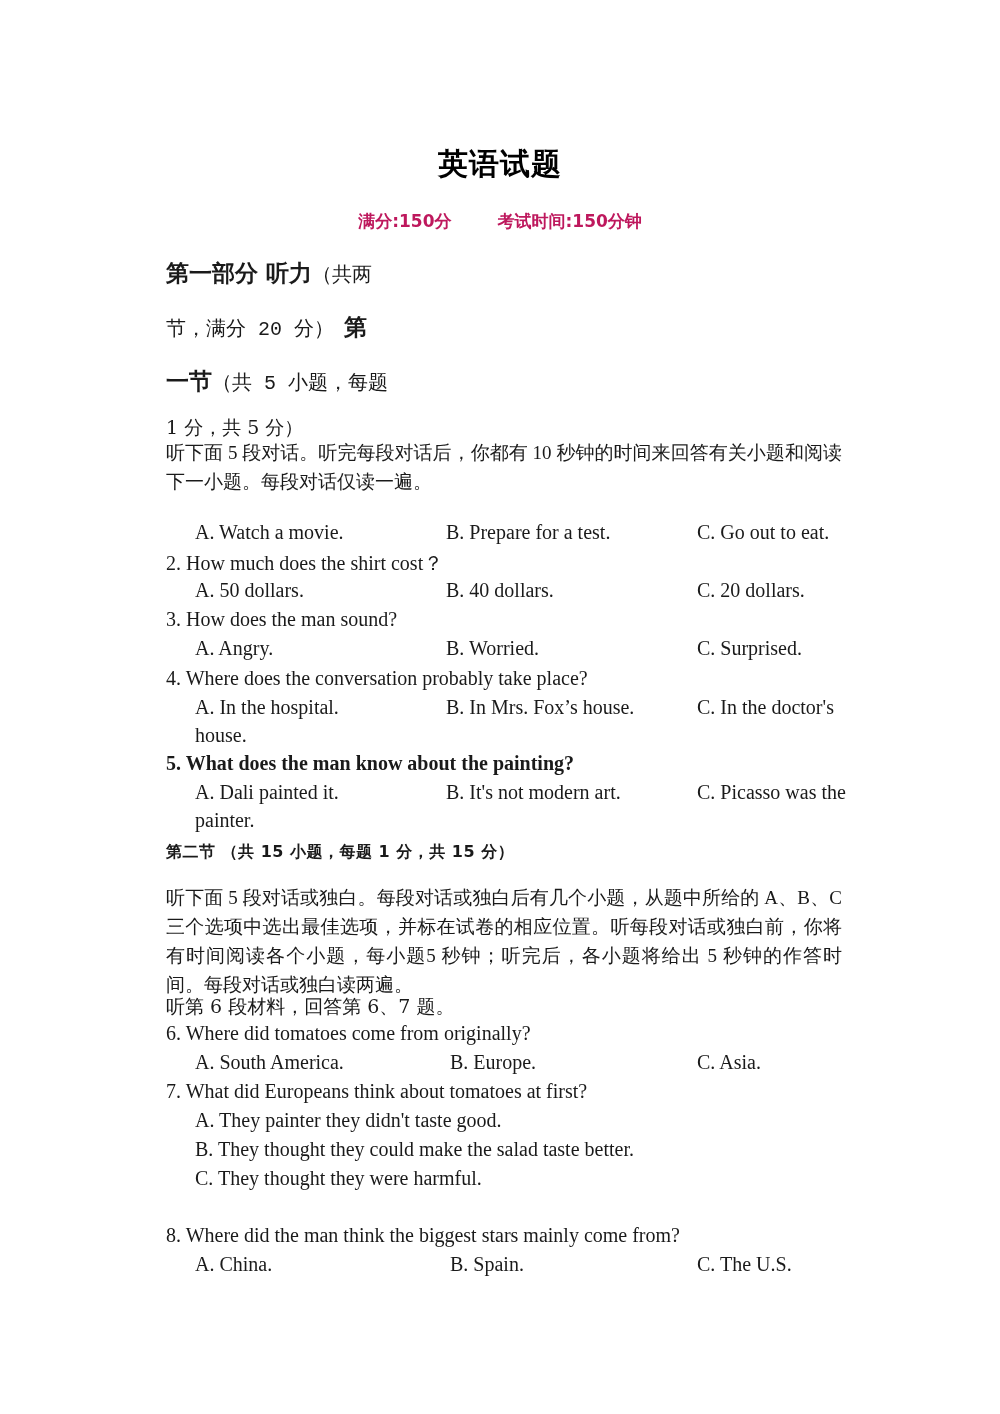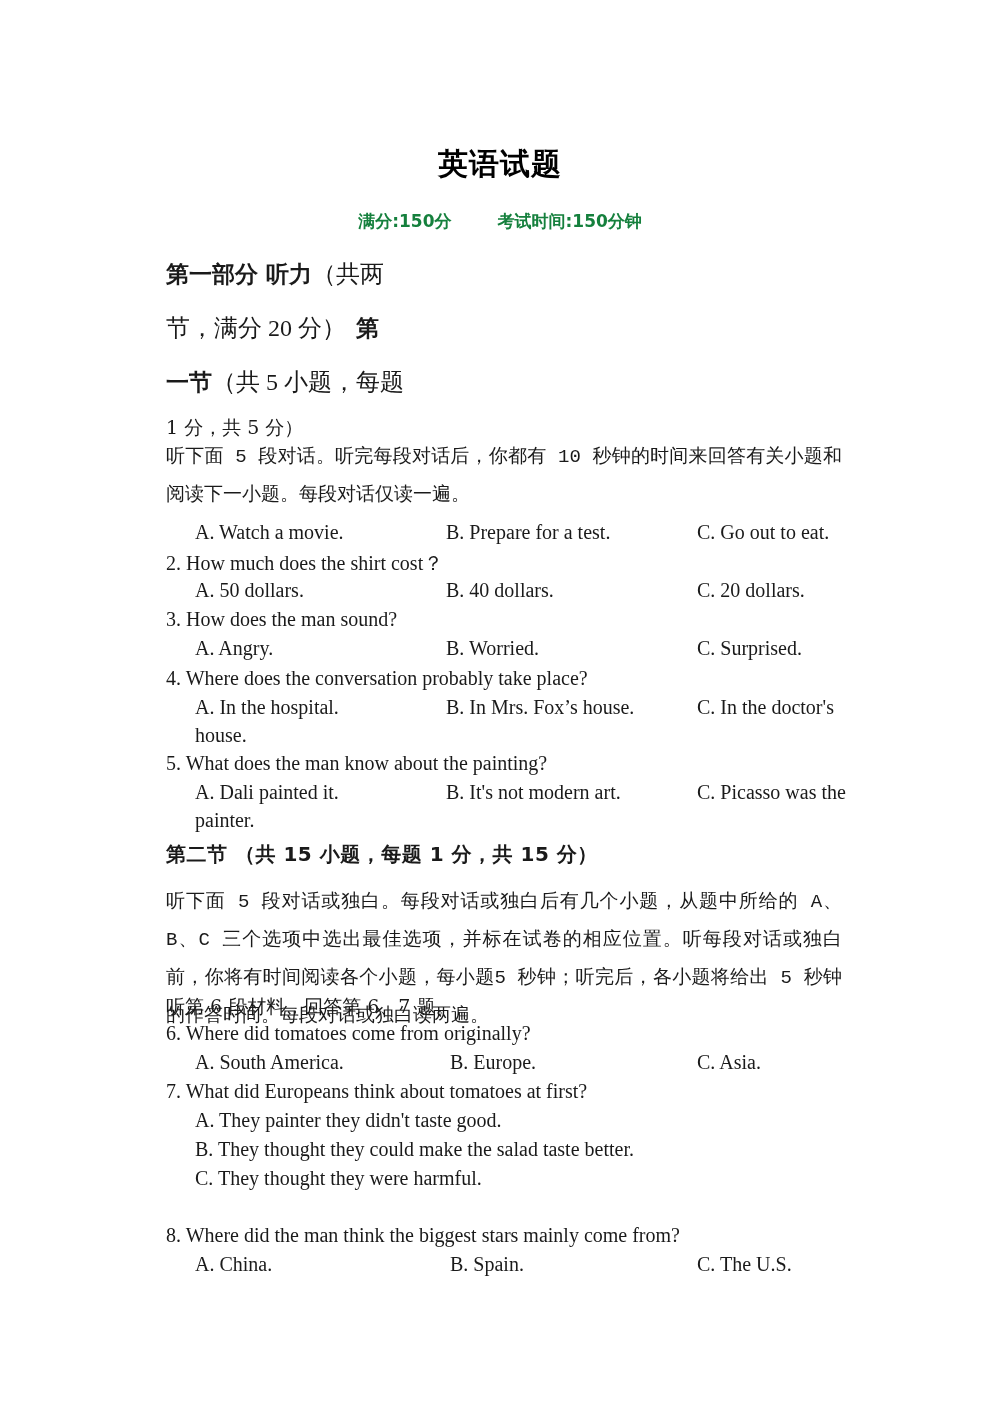--- a/index.html
+++ b/index.html
@@ -34,21 +34,21 @@
     color: #000;
   }
   .doc-subtitle {
     position: absolute;
     left: 0; top: 202px;
     width: 1000px;
     text-align: center;
     font-family: "DejaVu Sans", "Liberation Sans", sans-serif;
     font-weight: bold;
     font-size: 17px;
-    color: #15803d;
+    color: #be185d;
   }
   .doc-subtitle .gap {
     display: inline-block;
     width: 46px;
   }
   
   .line {
     position: absolute;
     left: 166px;
     white-space: nowrap;
@@ -57,38 +57,38 @@
   }
   .cn {
     font-family: "DejaVu Serif", "Liberation Serif", serif;
   }
   .head-big {
     font-family: "DejaVu Sans", "Liberation Sans", sans-serif;
     font-weight: bold;
     font-size: 23px;
   }
   .head-rest {
+    font-family: Liberation Mono, monospace;
+    font-weight: normal;
+    font-size: 20px;
+  }
+  .sec2 {
+    font-family: "DejaVu Sans", "Liberation Sans", sans-serif;
+    font-weight: bold;
+    font-size: 16px;
+    letter-spacing: 0.5px;
+  }
+  
+  .para {
+    position: absolute;
+    left: 166px;
+    width: 676px;
     font-family: Liberation Serif, serif;
-    font-weight: normal;
-    font-size: 24px;
-  }
-  .sec2 {
-    font-family: "DejaVu Sans", "Liberation Sans", sans-serif;
-    font-weight: bold;
-    font-size: 20px;
-    letter-spacing: 0.5px;
-  }
-  
-  .para {
-    position: absolute;
-    left: 166px;
-    width: 676px;
-    font-family: Liberation Mono, monospace;
     font-size: 19px;
-    line-height: 38px;
+    line-height: 29px;
     text-align: justify;
     text-justify: inter-ideograph;
   }
   
   .q {
     position: absolute;
     left: 166px;
     white-space: nowrap;
     font-family: "Liberation Serif", "DejaVu Serif", serif;
     font-size: 20px;
@@ -183,21 +183,21 @@
   </div>
 
   <div class="q" style="top:659px;">4. Where does the conversation probably take place?</div>
   <div class="opts" style="top:688px;">
     <span class="o oA">A. In the hospital.</span>
     <span class="o oB">B. In Mrs. Fox’s house.</span>
     <span class="o oC">C. In the doctor's</span>
   </div>
   <div class="opt-cont" style="top:716px;">house.</div>
 
-  <div class="q" style="top:744px;">5. What does the man know about the painting?</div>
+  <div class="q" style="top:744px;font-weight:bold;">5. What does the man know about the painting?</div>
   <div class="opts" style="top:773px;">
     <span class="o oA">A. Dali painted it.</span>
     <span class="o oB">B. It's not modern art.</span>
     <span class="o oC">C. Picasso was the</span>
   </div>
   <div class="opt-cont" style="top:801px;">painter.</div>
 
   <div class="line sec2" style="top:836px;">第二节 （共 15 小题，每题 1 分，共 15 分）</div>
 
   <div class="para" style="top:875px;">听下面 5 段对话或独白。每段对话或独白后有几个小题，从题中所给的 A、B、C 三个选项中选出最佳选项，并标在试卷的相应位置。听每段对话或独白前，你将有时间阅读各个小题，每小题5 秒钟；听完后，各小题将给出 5 秒钟的作答时间。每段对话或独白读两遍。</div>

